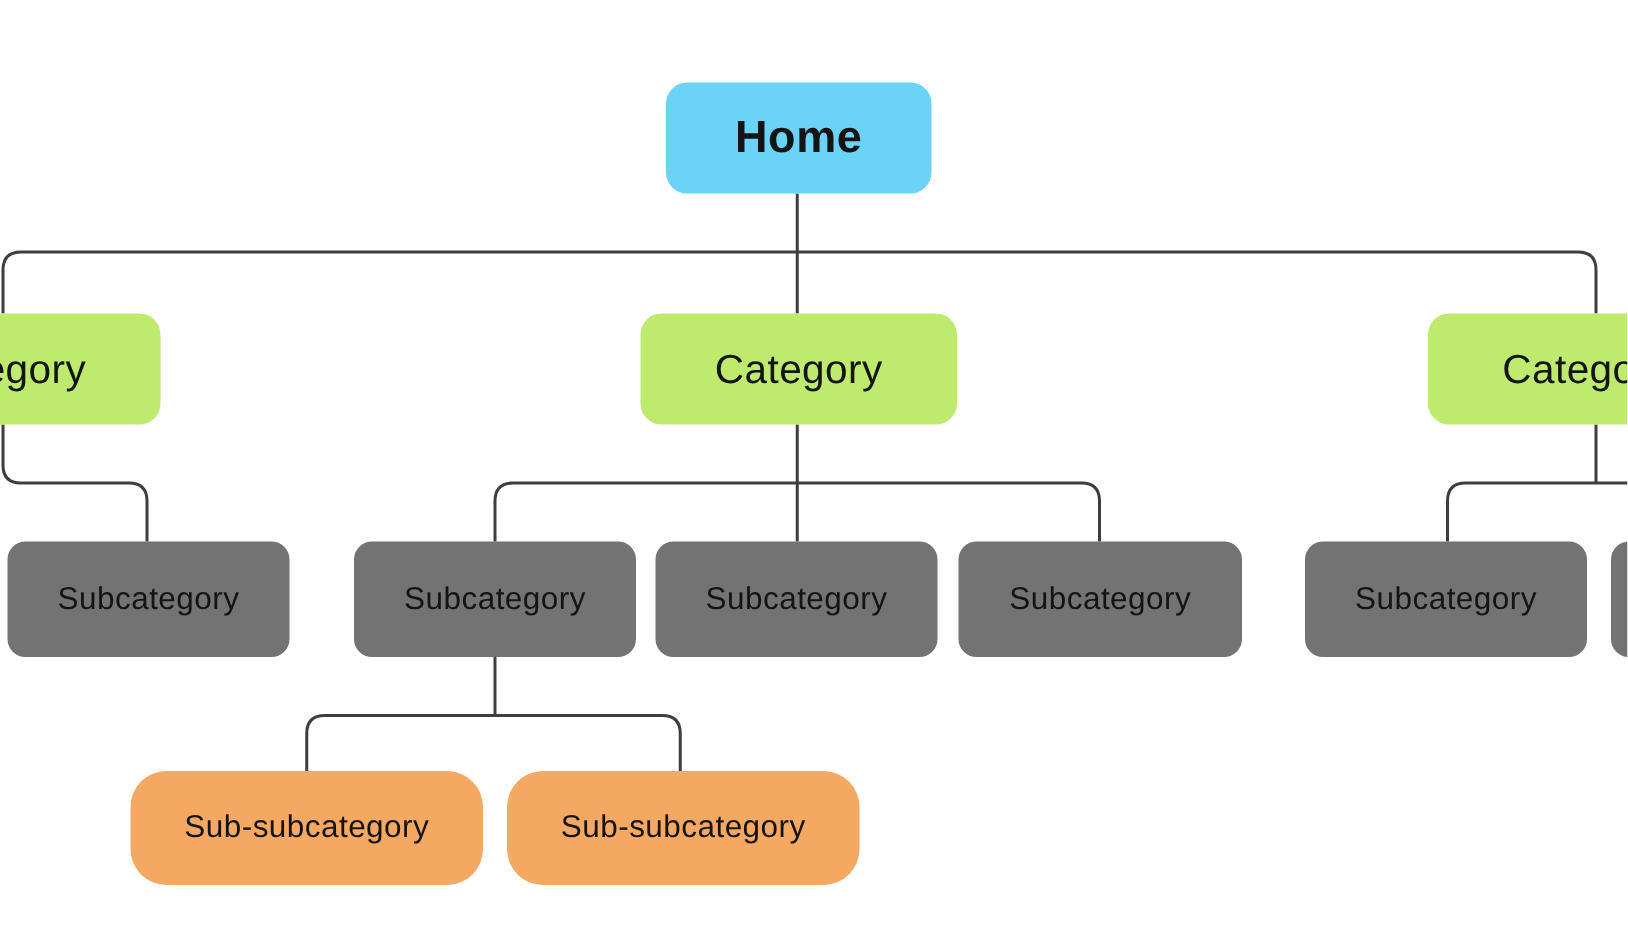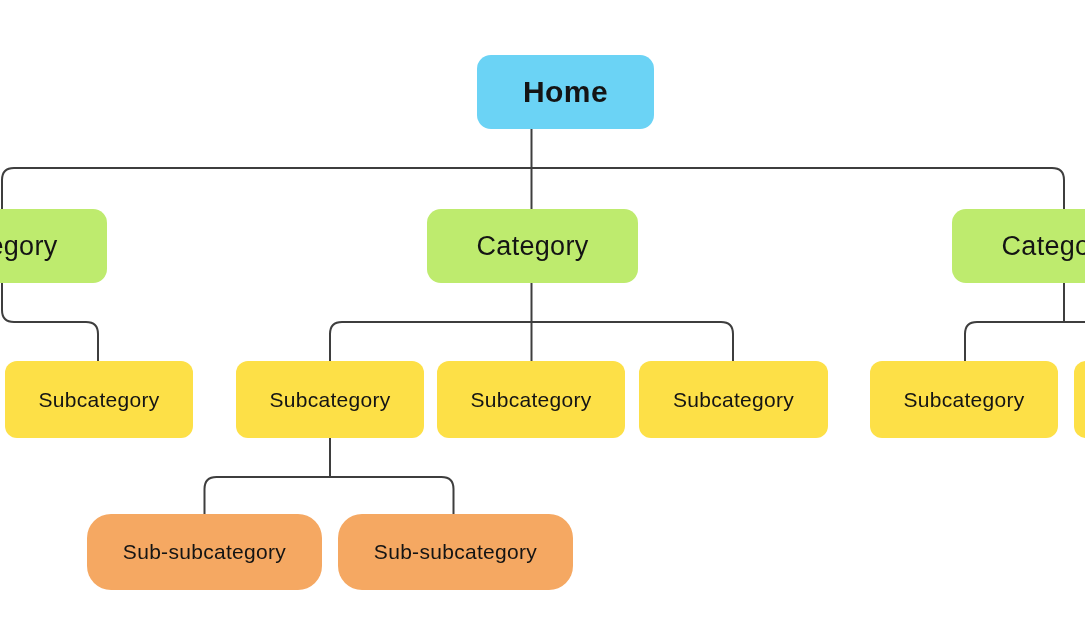--- a/index.html
+++ b/index.html
@@ -31,31 +31,30 @@
     box-sizing: border-box;
     text-align: center;
     white-space: nowrap;
   }
   .node-home {
     background: #6BD3F5;
     border-radius: 14px;
     font-size: 30px;
     font-weight: 700;
     letter-spacing: 0.4px;
-    margin-left: 33px;
   }
   .node-category {
     background: #BEEB6E;
     border-radius: 14px;
     font-size: 27px;
     font-weight: 400;
     letter-spacing: 0.3px;
   }
   .node-subcategory {
-    background: #fde047;
+    background: #737373;
     border-radius: 12px;
     font-size: 21px;
     font-weight: 400;
     letter-spacing: 0.3px;
   }
   .node-subsubcategory {
     background: #F5A862;
     border-radius: 24px;
     font-size: 21px;
     font-weight: 400;

